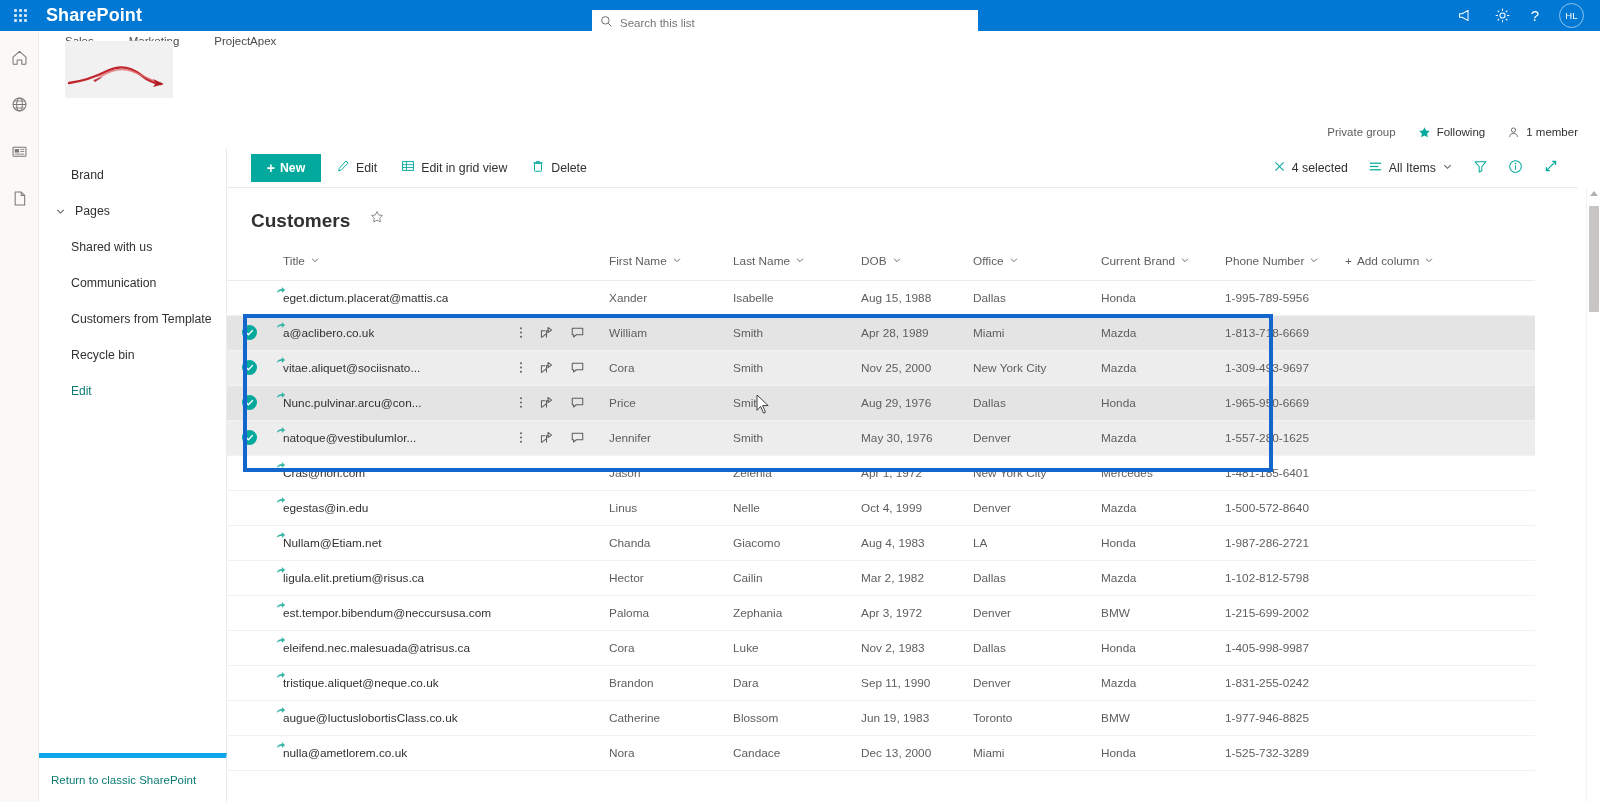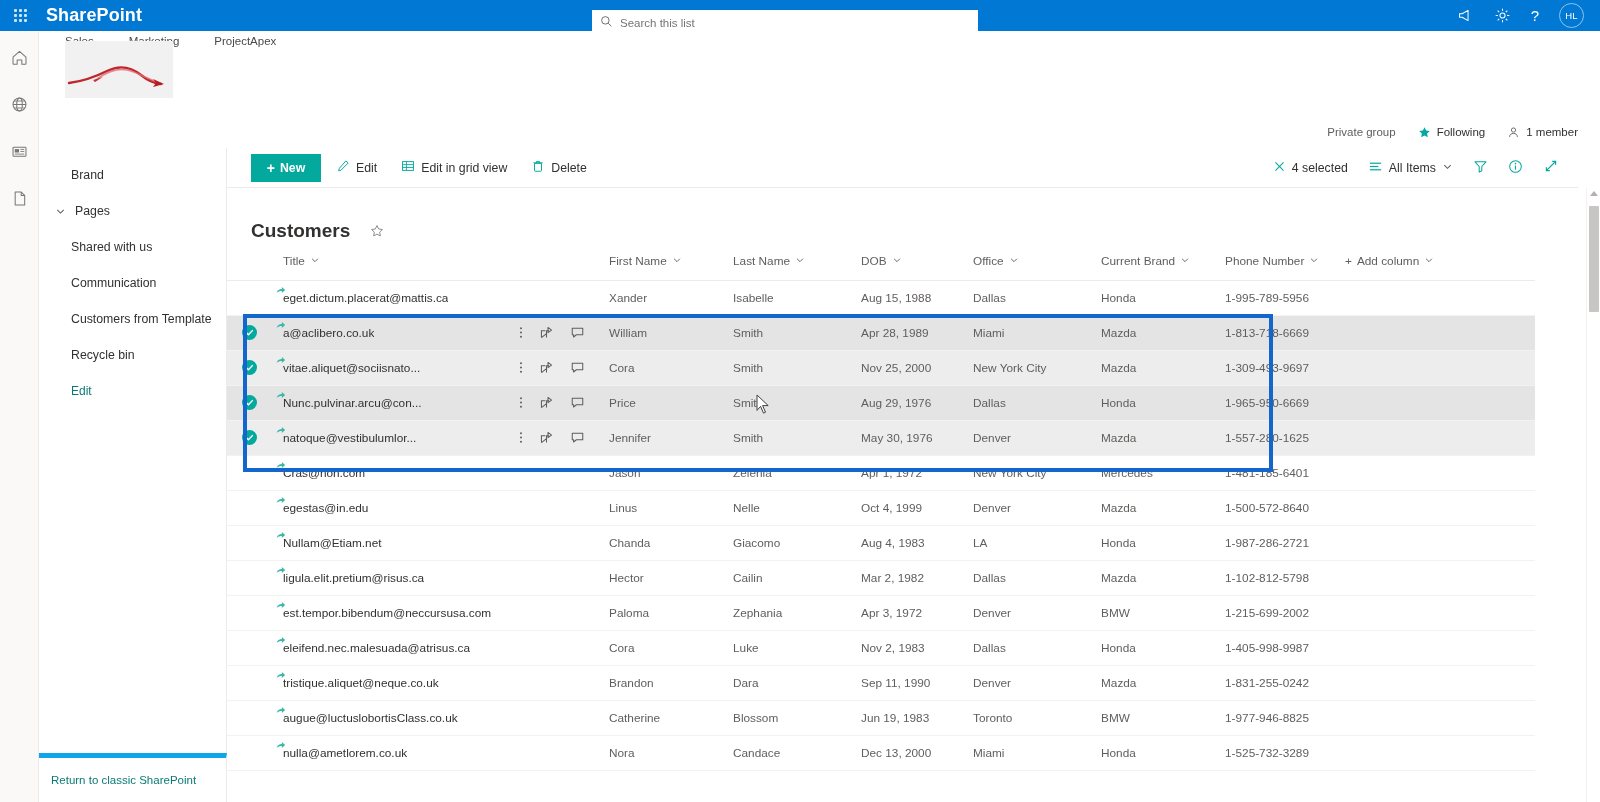--- a/index.html
+++ b/index.html
@@ -116,21 +116,21 @@
   }
   .cmd-right { margin-left: auto; display: flex; align-items: center; gap: 2px; }
   .cmd-right .cmd-item { margin-left: 0; text-align: center; }
 
   
   .list-area {
     position: absolute; left: 227px; top: 188px; width: 1351px; height: 614px;
     background: #ffffff; overflow: hidden;
   }
   .list-title-row {
-    display: flex; align-items: flex-end; gap: 20px; padding: 22px 0 0 24px; height: 54px;
+    display: flex; align-items: flex-start; gap: 20px; padding: 22px 0 0 24px; height: 54px;
   }
   .list-title { font-size: 19px; font-weight: 600; color: #323130; }
 
   table.list { width: 1308px; border-collapse: collapse; table-layout: fixed; margin-left: 0; }
   table.list th {
     font-size: 11.8px; font-weight: 400; color: #605e5c; text-align: left;
     height: 38px; padding: 0; vertical-align: middle; border-bottom: 1px solid #edebe9;
   }
   table.list th .hcell { display: flex; align-items: center; gap: 5px; cursor: pointer; }
   table.list td {

